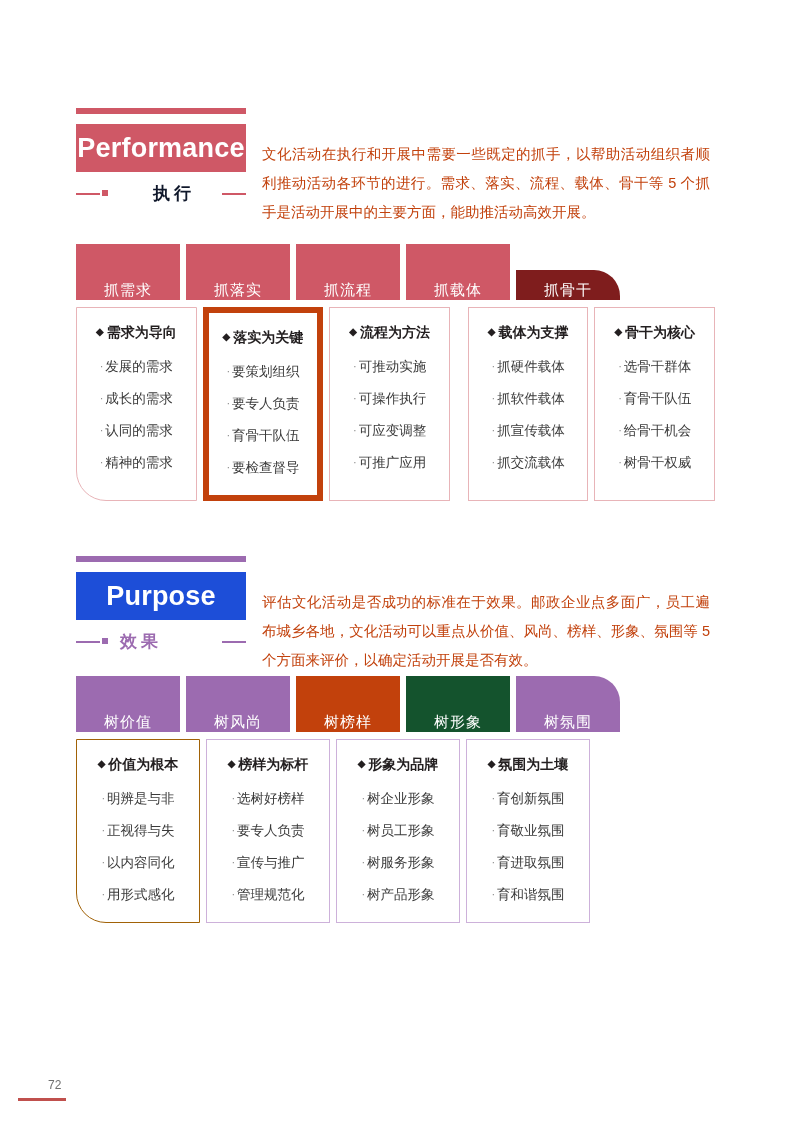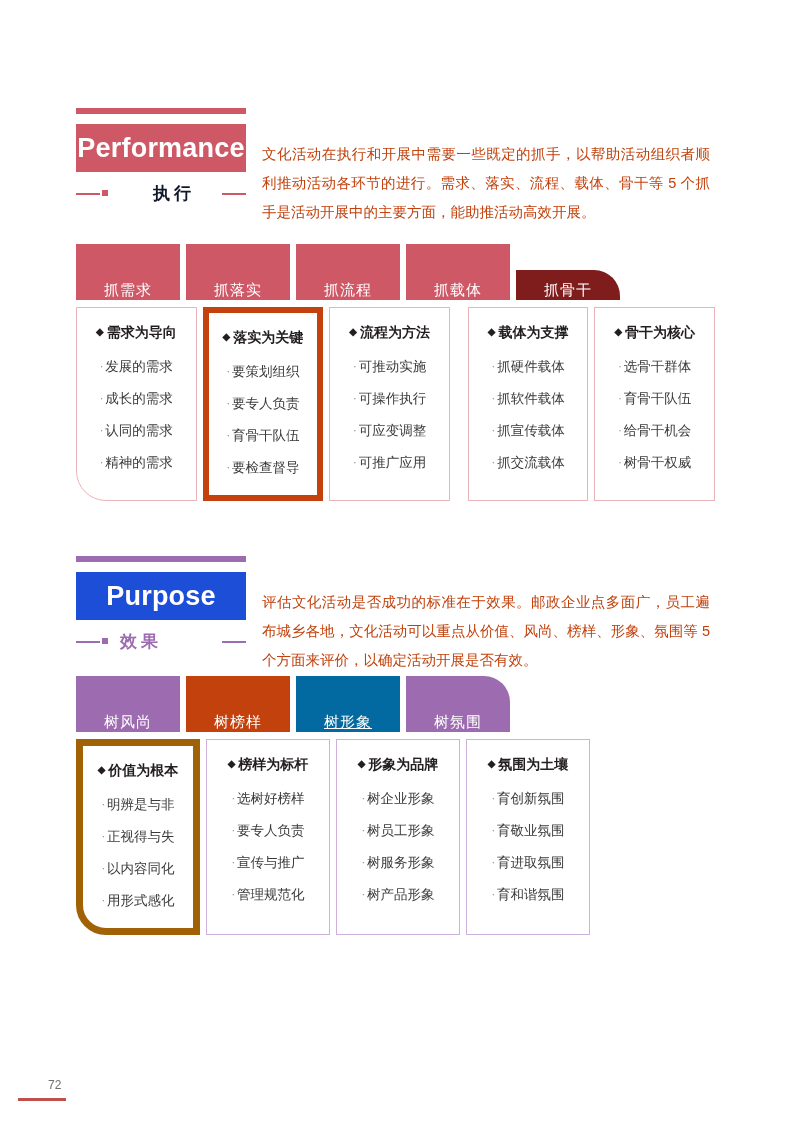--- a/index.html
+++ b/index.html
@@ -306,37 +306,40 @@
         <div class="dot" style="background:#9c6bb0;"></div>
         <div class="sub-label" style="color:#9c6bb0;">效果</div>
         <div class="bar-right" style="background:#9c6bb0;"></div>
       </div>
     </div>
 
     <div class="intro">评估文化活动是否成功的标准在于效果。邮政企业点多面广，员工遍布城乡各地，文化活动可以重点从价值、风尚、榜样、形象、氛围等 5 个方面来评价，以确定活动开展是否有效。</div>
 
     <div class="cols" id="cols-2">
       <div class="col-head-row">
+        <div class="col-head first" style="background:#9c6bb0;">
+          <span>树价值</span>
+        </div>
         <div class="col-head" style="background:#9c6bb0;">
           <span>树风尚</span>
         </div>
         <div class="col-head" style="background:#c2410c;">
           <span>树榜样</span>
         </div>
-        <div class="col-head" style="background:#0369a1;text-decoration:underline;">
+        <div class="col-head" style="background:#14532d;">
           <span>树形象</span>
         </div>
         <div class="col-head last" style="background:#9c6bb0;">
           <span>树氛围</span>
         </div>
       </div>
 
       <div class="col-body-row">
 
-        <div class="col-body first" style="border:7px solid #a16207;border-bottom-left-radius:30px;">
+        <div class="col-body first" style="border:1px solid #a16207;border-bottom-left-radius:30px;">
           <div class="col-title">
             <span class="diamond">◆</span><span>价值为根本</span>
           </div>
           <div class="col-item"><span class="dotmark">·</span><span>明辨是与非</span></div>
           <div class="col-item"><span class="dotmark">·</span><span>正视得与失</span></div>
           <div class="col-item"><span class="dotmark">·</span><span>以内容同化</span></div>
           <div class="col-item"><span class="dotmark">·</span><span>用形式感化</span></div>
         </div>
 
 

